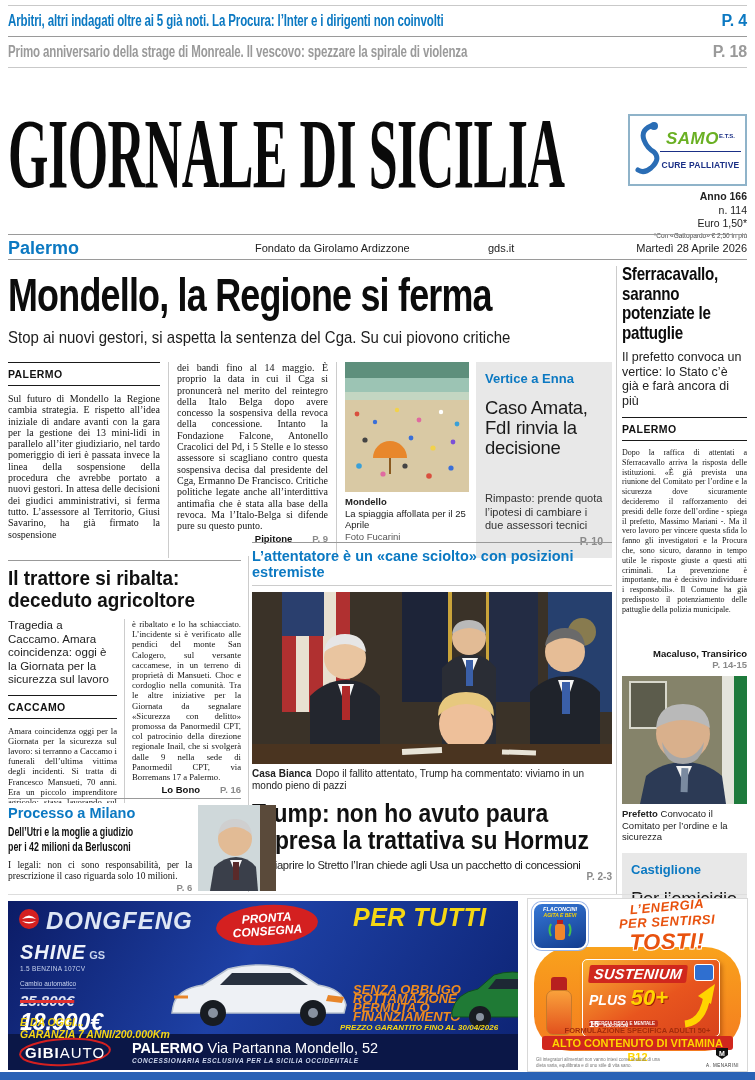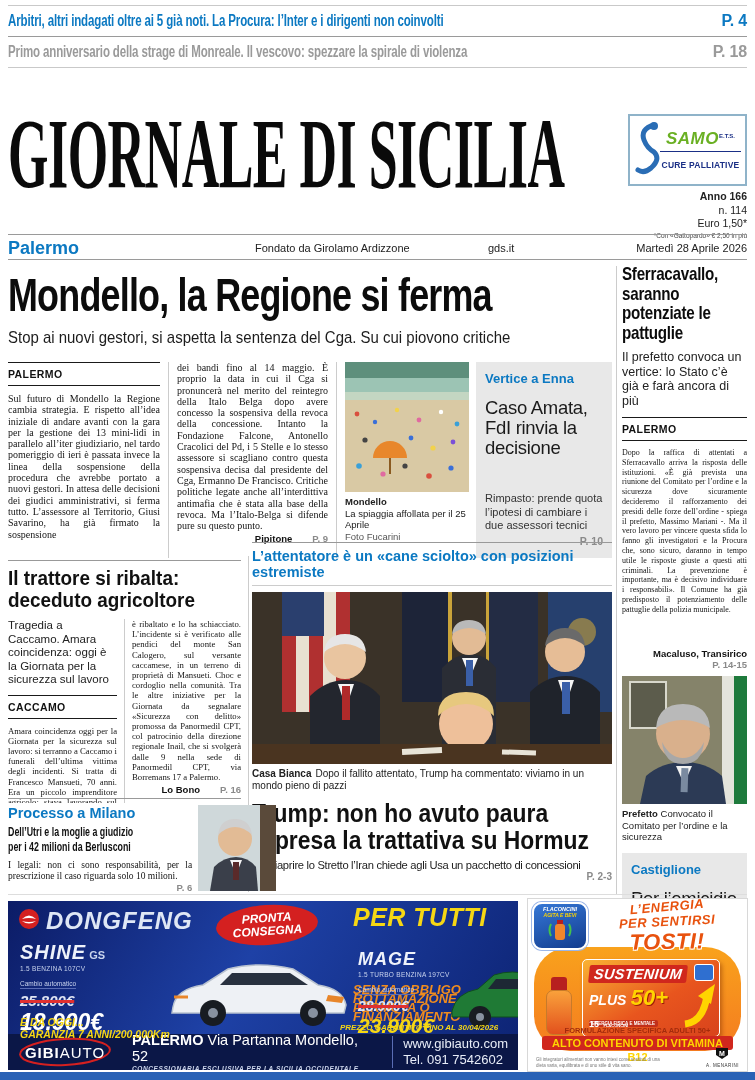--- a/index.html
+++ b/index.html
@@ -422,27 +422,20 @@
       <div class="df-offsub">SENZA OBBLIGO ROTTAMAZIONE, PERMUTA O FINANZIAMENTO</div>
 
       <div class="df-car1">
         <div><span class="df-model">SHINE</span><span class="df-variant">GS</span></div>
         <div class="df-engine">1.5 BENZINA 107CV</div>
         <div><span class="df-gear">Cambio automatico</span></div>
         <div class="df-old">25.800€</div>
         <div class="df-price">18.900€</div>
       </div>
 
-      <div class="df-car2">
-        <div><span class="df-model" style="font-size:18px">MAGE</span></div>
-        <div class="df-engine">1.5 TURBO BENZINA 197CV</div>
-        <div><span class="df-gear">Cambio automatico</span></div>
-        <div class="df-old" style="font-size:14px">28.900€</div>
-        <div class="df-price y">23.900€</div>
-      </div>
 
       <span style="position:absolute; left:150px; top:44px;">
         <svg width="200" height="88" viewBox="0 0 200 88">
           <path d="M15 62 Q18 44 45 40 L70 24 Q100 16 135 24 L160 40 Q185 44 188 60 L186 68 L14 68 Z" fill="#eef1f5" stroke="#b9c2cf" stroke-width="1.5"></path>
           <path d="M74 28 L132 28 L150 40 L62 40 Z" fill="#28313f"></path>
           <circle cx="55" cy="68" r="13" fill="#181c22"></circle>
             <circle cx="55" cy="68" r="5" fill="#8892a0"></circle>
           <circle cx="155" cy="68" r="13" fill="#181c22"></circle>
             <circle cx="155" cy="68" r="5" fill="#8892a0"></circle>
           <path d="M170 50 L186 52 L184 58 L168 56 Z" fill="#e8862a"></path>
@@ -469,24 +462,20 @@
       <span class="gibi-logo">
         <svg width="94" height="30" viewBox="0 0 94 30" style="position:absolute; inset:0;">
             <ellipse cx="47" cy="15" rx="45" ry="13" fill="none" stroke="#d42020" stroke-width="2" transform="rotate(-3 47 15)"></ellipse>
           </svg>
         <span class="gibi-text"><span class="b">GIBI</span><span>AUTO</span></span>
       </span>
       <span class="df-addr">
         <div class="df-addr-line1"><span class="b">PALERMO</span> <span>Via Partanna Mondello, 52</span></div>
         <div class="df-addr-line2">CONCESSIONARIA ESCLUSIVA PER LA SICILIA OCCIDENTALE</div>
       </span>
-      <span class="df-contacts">
-        <div>www.gibiauto.com</div>
-        <div>Tel. 091 7542602</div>
-      </span>
     </div>
   </section>
 
   <section class="ad-su">
     <div class="su-blob"></div>
 
     <div class="su-badge">
       <div class="l1">FLACONCINI</div>
       <div class="l2">AGITA E BEVI</div>
       <svg width="26" height="24" viewBox="0 0 26 24">

